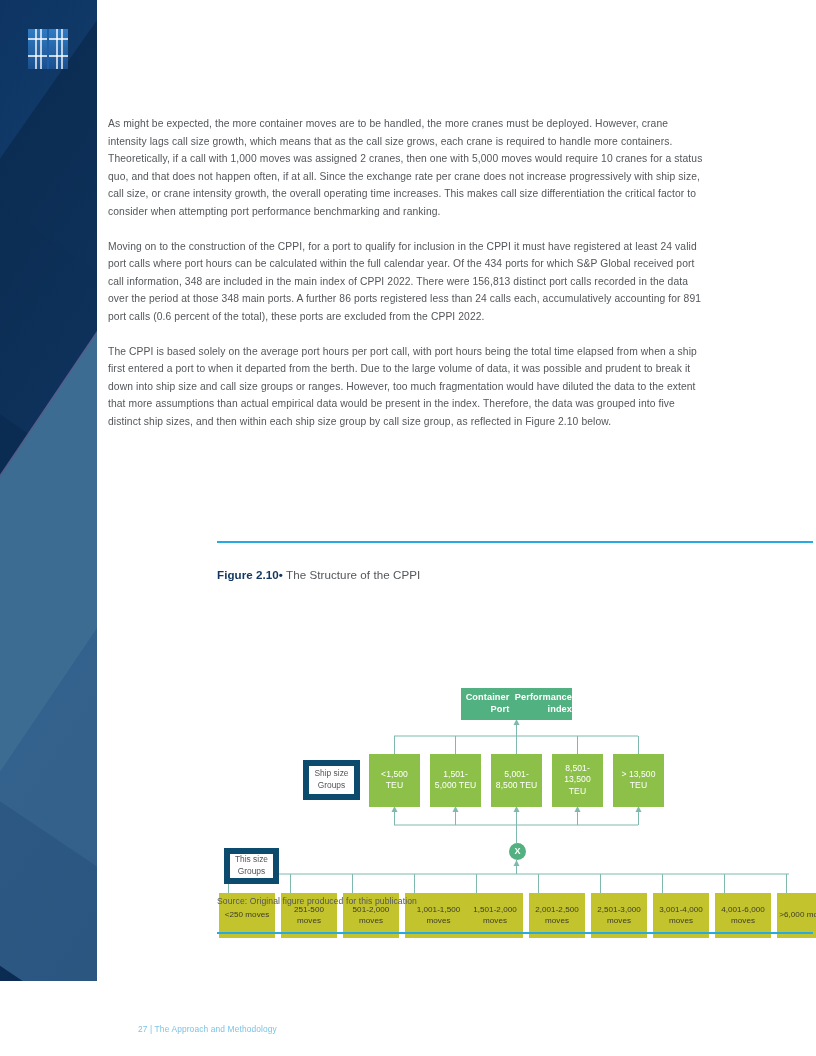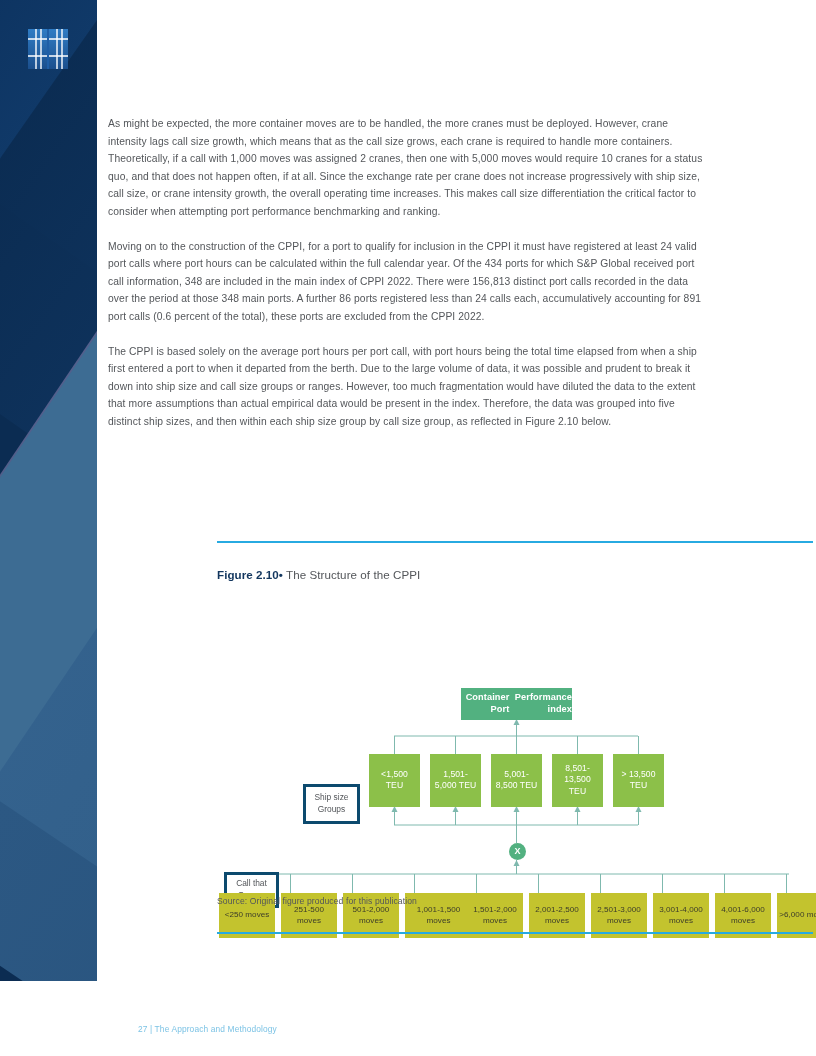--- a/index.html
+++ b/index.html
@@ -223,25 +223,24 @@
     background: #c3c32e;
     color: #3d3d2a;
     font-size: 8.1px;
     top: 285px;
     height: 45px;
     letter-spacing: .005em;
     padding: 0 2px;
   }
   .label-box {
     background: #ffffff;
-    border: 3px solid #0c4a6e;
+    border: 6px solid #0c4a6e;
     color: #53565a;
     font-size: 8.4px;
     line-height: 11.5px;
-    margin-top: 24px;
   }
   .label-ship {
     left: 86px;
     top: 152px;
     width: 57px;
     height: 40px;
   }
   .label-call {
     left: 7px;
     top: 240px;
@@ -388,21 +387,21 @@
 
       <div class="node label-box label-ship">
         <div>
           <span>Ship size</span><br>
           <span>Groups</span>
         </div>
       </div>
 
       <div class="node label-box label-call">
         <div>
-          <span>Call that</span><br>
+          <span>This size</span><br>
           <span>Groups</span>
         </div>
       </div>
 
       <div class="node node-ship" style="left:152px;width:51px">&lt;1,500 TEU</div>
       <div class="node node-ship" style="left:213px;width:51px">1,501-5,000 TEU</div>
       <div class="node node-ship" style="left:274px;width:51px">5,001-8,500 TEU</div>
       <div class="node node-ship" style="left:335px;width:51px">8,501-13,500 TEU</div>
       <div class="node node-ship" style="left:396px;width:51px">&gt; 13,500 TEU</div>
 

